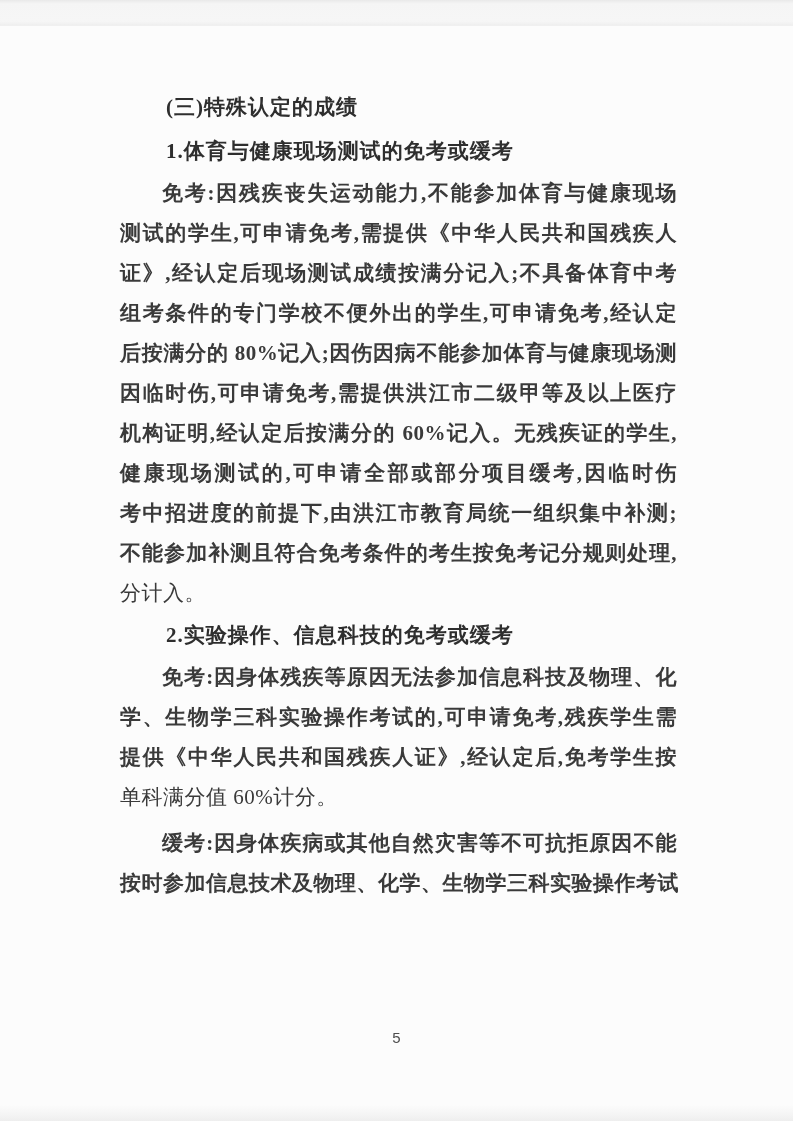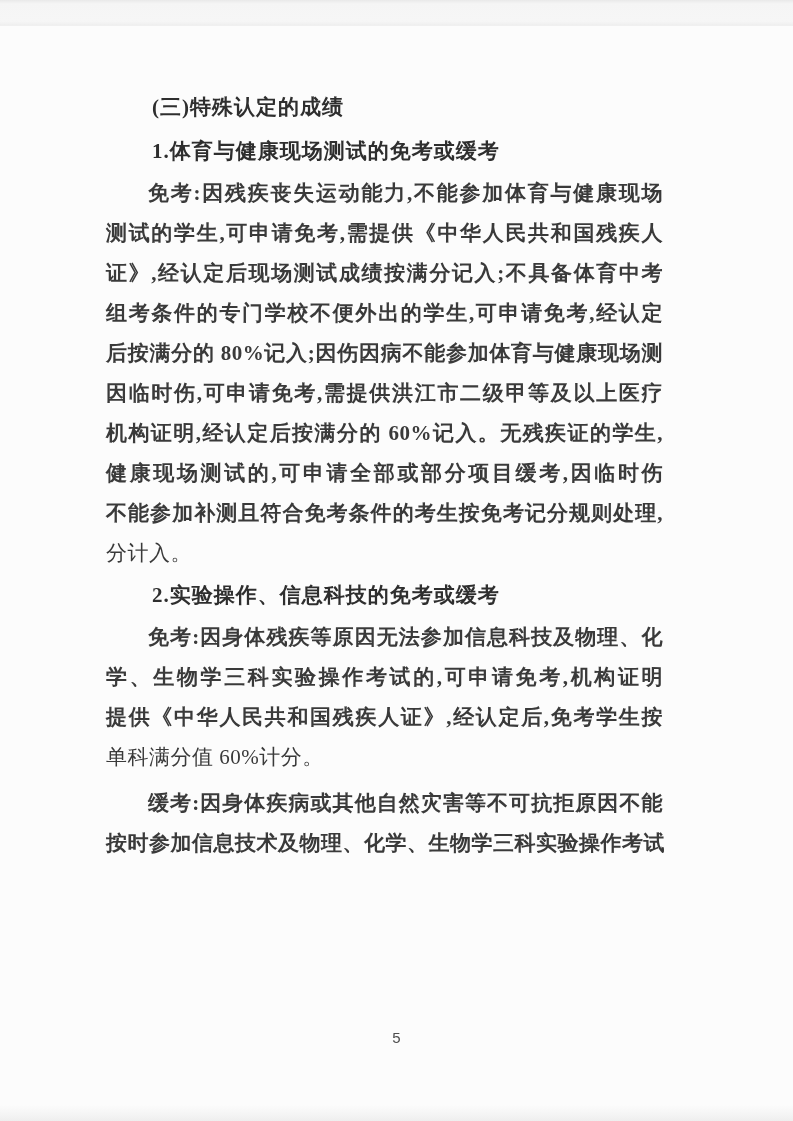--- a/index.html
+++ b/index.html
@@ -27,21 +27,21 @@
     border-bottom: 1px solid #f0f0f0;
   }
   .scan-band-bottom {
     position: absolute;
     bottom: 0; left: 0; right: 0;
     height: 16px;
     background: linear-gradient(to bottom, rgba(245,245,245,0) 0%, #f3f3f3 70%, #eeeeee 100%);
   }
   .content {
     position: absolute;
-    left: 106px;
+    left: 120px;
     top: 85px;
     width: 557px;
     color: #3a3a3a;
   }
   .line {
     height: 40px;
     line-height: 40px;
     font-size: 21px;
     letter-spacing: 0.5px;
     white-space: nowrap;
@@ -90,25 +90,26 @@
       <div class="line heading indent">(三)特殊认定的成绩</div>
       <div class="line heading indent">1.体育与健康现场测试的免考或缓考</div>
       <div class="line indent fill">免考:因残疾丧失运动能力,不能参加体育与健康现场</div>
       <div class="line fill">测试的学生,可申请免考,需提供《中华人民共和国残疾人</div>
       <div class="line fill">证》,经认定后现场测试成绩按满分记入;不具备体育中考</div>
       <div class="line fill">组考条件的专门学校不便外出的学生,可申请免考,经认定</div>
       <div class="line fill">后按满分的 80%记入;因伤因病不能参加体育与健康现场测</div>
       <div class="line fill">因临时伤,可申请免考,需提供洪江市二级甲等及以上医疗</div>
       <div class="line fill">机构证明,经认定后按满分的 60%记入。无残疾证的学生,</div>
       <div class="line fill">健康现场测试的,可申请全部或部分项目缓考,因临时伤</div>
+      <div class="line fill">考中招进度的前提下,由洪江市教育局统一组织集中补测;</div>
       <div class="line fill">不能参加补测且符合免考条件的考生按免考记分规则处理,</div>
       <div class="line">分计入。</div>
       <div class="line heading indent">2.实验操作、信息科技的免考或缓考</div>
       <div class="line indent fill">免考:因身体残疾等原因无法参加信息科技及物理、化</div>
-      <div class="line fill">学、生物学三科实验操作考试的,可申请免考,机构证明</div>
+      <div class="line fill">学、生物学三科实验操作考试的,可申请免考,残疾学生需</div>
       <div class="line fill">提供《中华人民共和国残疾人证》,经认定后,免考学生按</div>
       <div class="line">单科满分值 60%计分。</div>
       <div class="line indent fill gap">缓考:因身体疾病或其他自然灾害等不可抗拒原因不能</div>
       <div class="line fill">按时参加信息技术及物理、化学、生物学三科实验操作考试</div>
     </div>
 
   <div class="page-number">5</div>
 
   <div class="scan-band-bottom"></div>
 </div>

